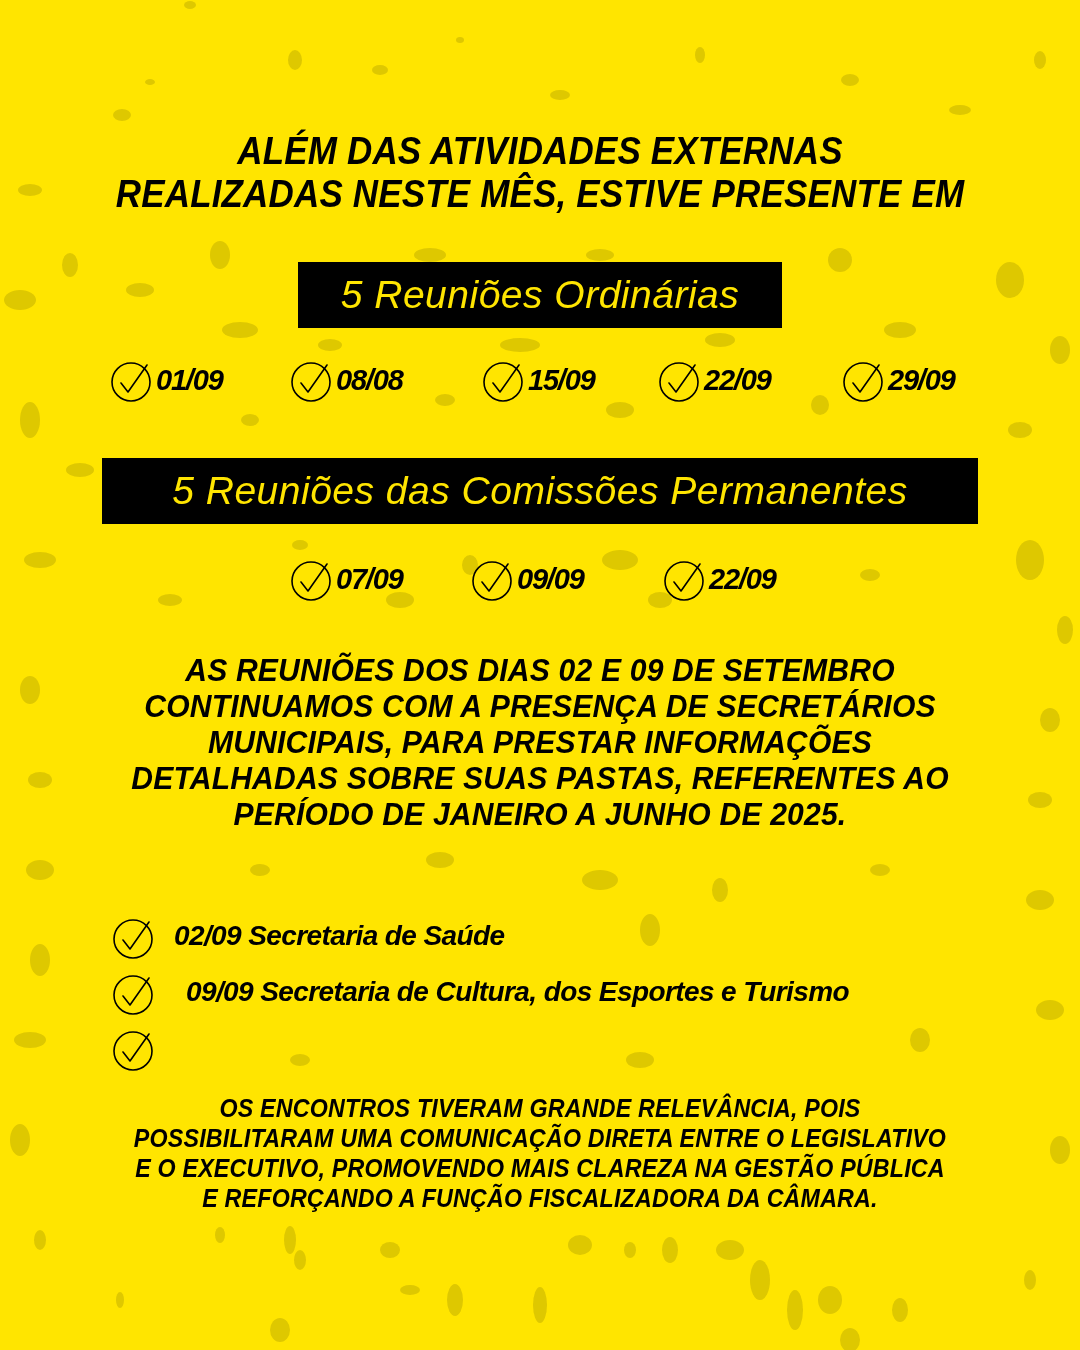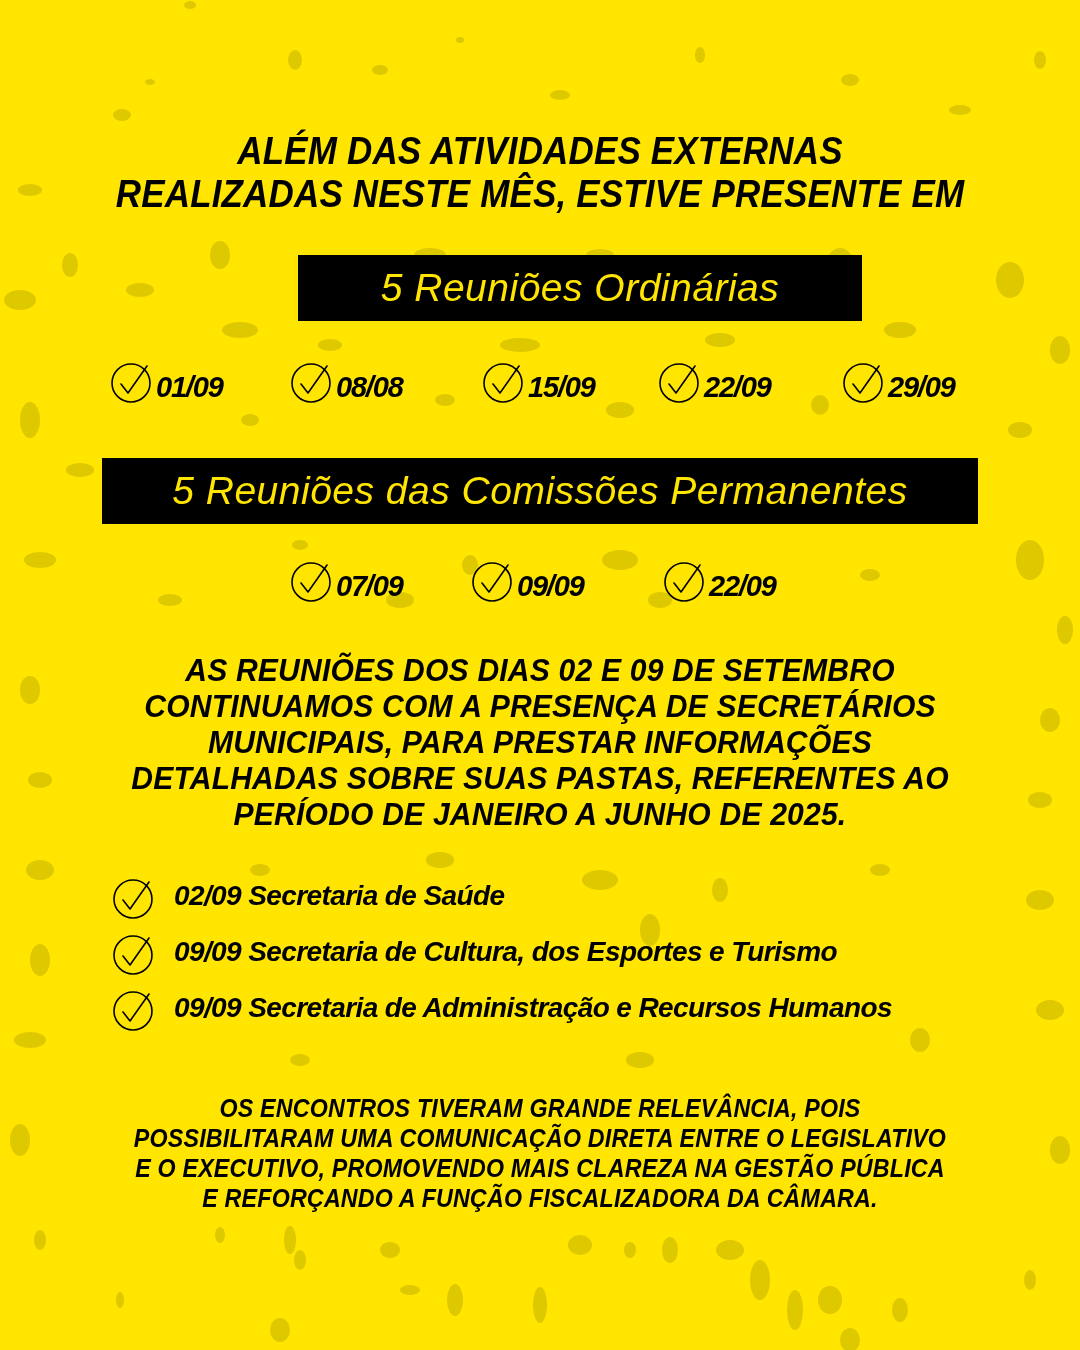--- a/index.html
+++ b/index.html
@@ -72,38 +72,38 @@
       font-family: "Liberation Sans", sans-serif;
       font-weight: 400;
       white-space: nowrap;
       display: flex;
       align-items: center;
       justify-content: center;
       box-sizing: border-box;
     }
     #banner-ordinarias {
       left: 298px;
-      top: 255px;
-      width: 564px;
+      top: 262px;
+      width: 484px;
       height: 66px;
       font-size: 39px;
       letter-spacing: 0.5px;
     }
     #banner-comissoes {
       left: 102px;
       top: 458px;
       width: 876px;
       height: 66px;
       font-size: 39px;
       letter-spacing: 0.5px;
     }
     .date-item {
       position: absolute;
       display: flex;
-      align-items: flex-end;
+      align-items: center;
       height: 48px;
     }
     .check {
       width: 46px;
       height: 46px;
       flex: 0 0 46px;
       display: block;
     }
     .date-text {
       font-family: "Liberation Sans", sans-serif;
@@ -117,20 +117,21 @@
       position: absolute;
       left: 110px;
       top: 872px;
       width: 880px;
     }
     .sec-item {
       position: absolute;
       left: 0;
       display: flex;
       align-items: flex-start;
+      margin-top: 40px;
     }
     .sec-item .check {
       margin-top: 2px;
     }
     .sec-text {
       margin-left: 18px;
       font-family: "Liberation Sans", sans-serif;
       font-weight: 700;
       font-size: 28px;
       line-height: 33px;
@@ -318,35 +319,34 @@
 
   <div class="sec-list">
     <div class="sec-item" style="top:0px;">
       <svg class="check" viewBox="0 0 46 46">
           <path d="M10 12 A19 19 0 0 0 21 44 A19 19 0 0 1 10 12 Z" fill="#fff"></path>
           <circle cx="23" cy="25" r="19" fill="none" stroke="#000" stroke-width="1.6"></circle>
           <path d="M13 26 L20 35 L39 8" fill="none" stroke="#000" stroke-width="1.6" stroke-linecap="round" stroke-linejoin="round"></path>
         </svg>
       <span class="sec-text">02/09 Secretaria de Saúde</span>
     </div>
-    <div class="sec-item" style="top:56px;">
+    <div class="sec-item" style="top:56px;gap:12px;">
       <svg class="check" viewBox="0 0 46 46">
           <path d="M10 12 A19 19 0 0 0 21 44 A19 19 0 0 1 10 12 Z" fill="#fff"></path>
           <circle cx="23" cy="25" r="19" fill="none" stroke="#000" stroke-width="1.6"></circle>
           <path d="M13 26 L20 35 L39 8" fill="none" stroke="#000" stroke-width="1.6" stroke-linecap="round" stroke-linejoin="round"></path>
         </svg>
       <span class="sec-text" style="width:800px; white-space:nowrap;">09/09 Secretaria de Cultura, dos Esportes e Turismo</span>
     </div>
     <div class="sec-item" style="top:112px;">
       <svg class="check" viewBox="0 0 46 46">
           <path d="M10 12 A19 19 0 0 0 21 44 A19 19 0 0 1 10 12 Z" fill="#fff"></path>
           <circle cx="23" cy="25" r="19" fill="none" stroke="#000" stroke-width="1.6"></circle>
           <path d="M13 26 L20 35 L39 8" fill="none" stroke="#000" stroke-width="1.6" stroke-linecap="round" stroke-linejoin="round"></path>
         </svg>
-      <span class="sec-text" style="width:720px;">09/09 Secretaria de Administração e Recursos Humanos</span>
     </div>
   </div>
 
   <p class="headline" id="closing">
     <span class="line">OS ENCONTROS TIVERAM GRANDE RELEVÂNCIA, POIS</span>
     <span class="line">POSSIBILITARAM UMA COMUNICAÇÃO DIRETA ENTRE O LEGISLATIVO</span>
     <span class="line">E O EXECUTIVO, PROMOVENDO MAIS CLAREZA NA GESTÃO PÚBLICA</span>
     <span class="line">E REFORÇANDO A FUNÇÃO FISCALIZADORA DA CÂMARA.</span>
   </p>
 

